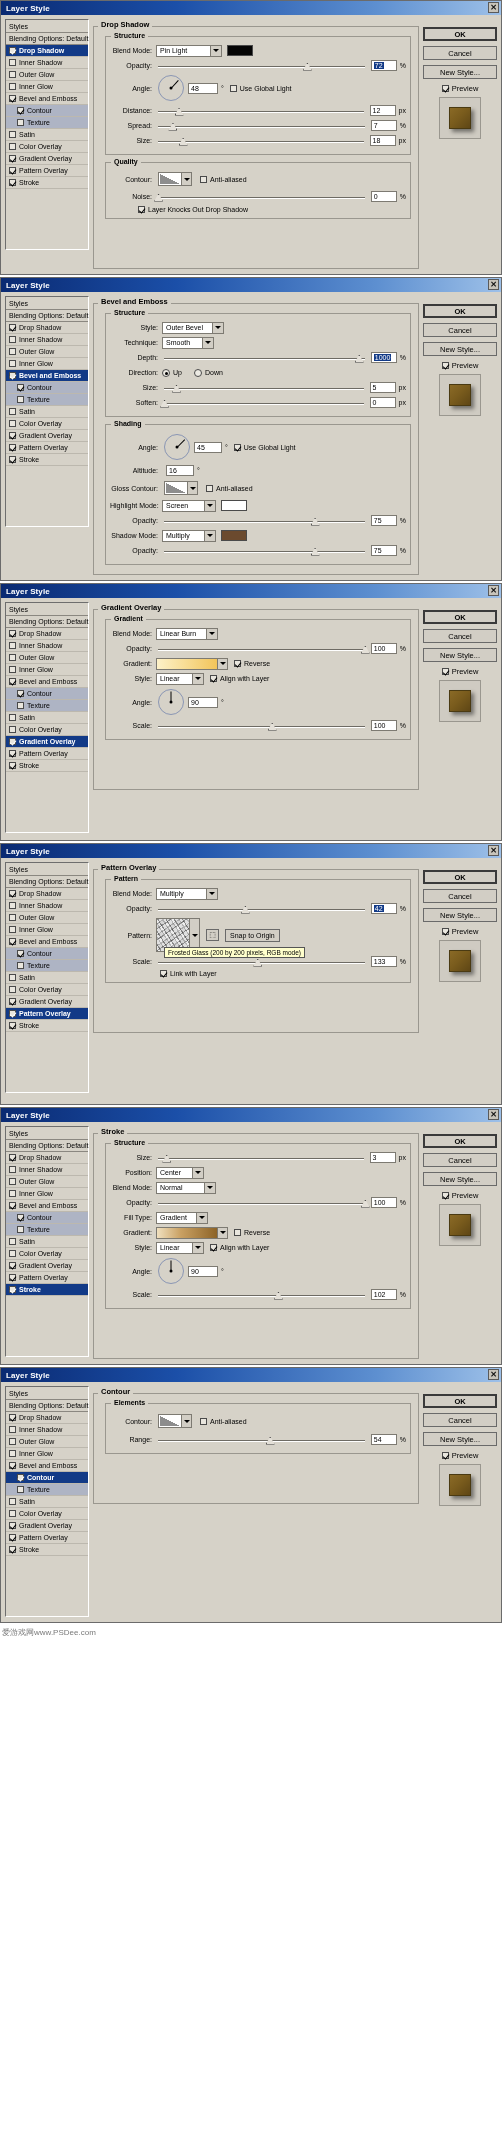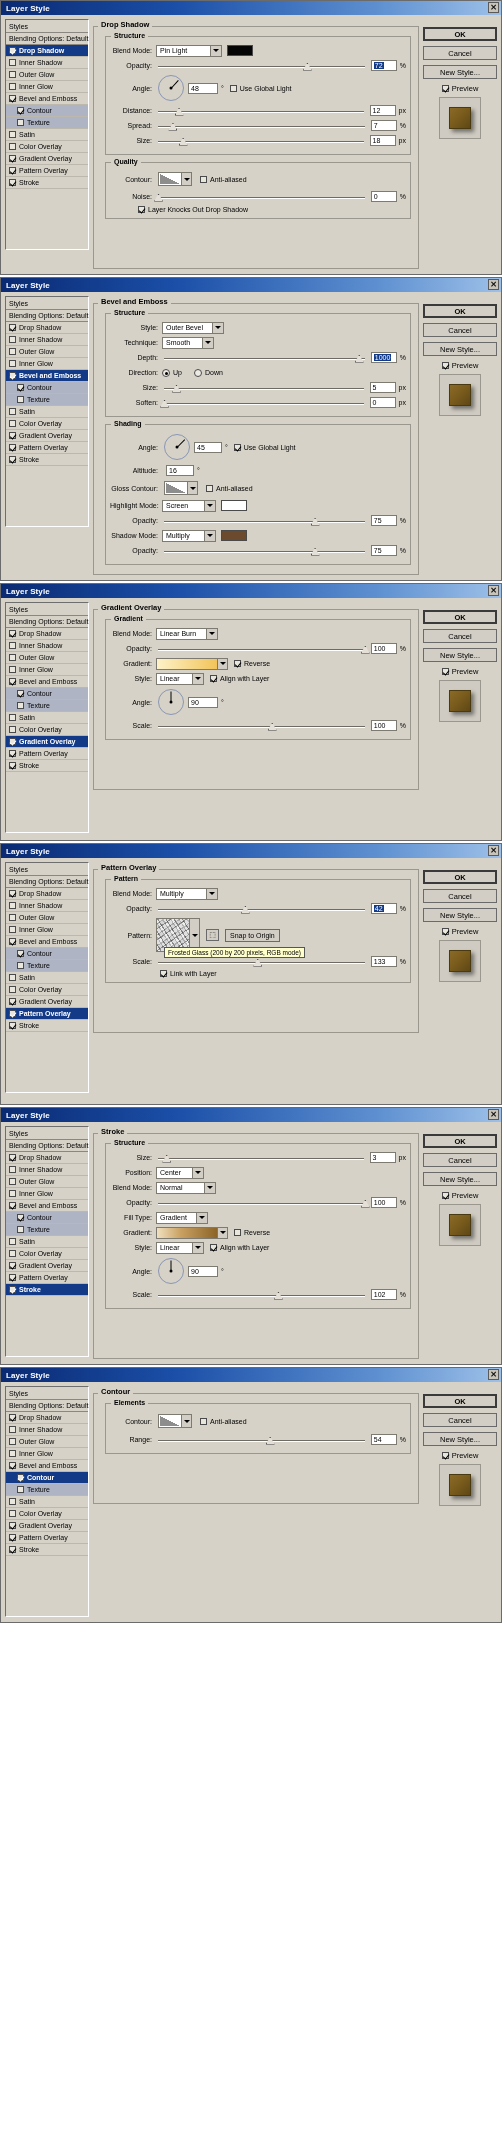--- a/index.html
+++ b/index.html
@@ -1213,13 +1213,14 @@
           <div class="prev-row">
             <span class="cb on"></span>
             <span>Preview</span>
           </div>
           <div class="prev-box">
             <div class="chip"></div>
           </div>
         </div>
       </div>
     </div>
+    <div class="watermark">爱游戏网www.PSDee.com</div>
   </div>
 
 </body></html>

